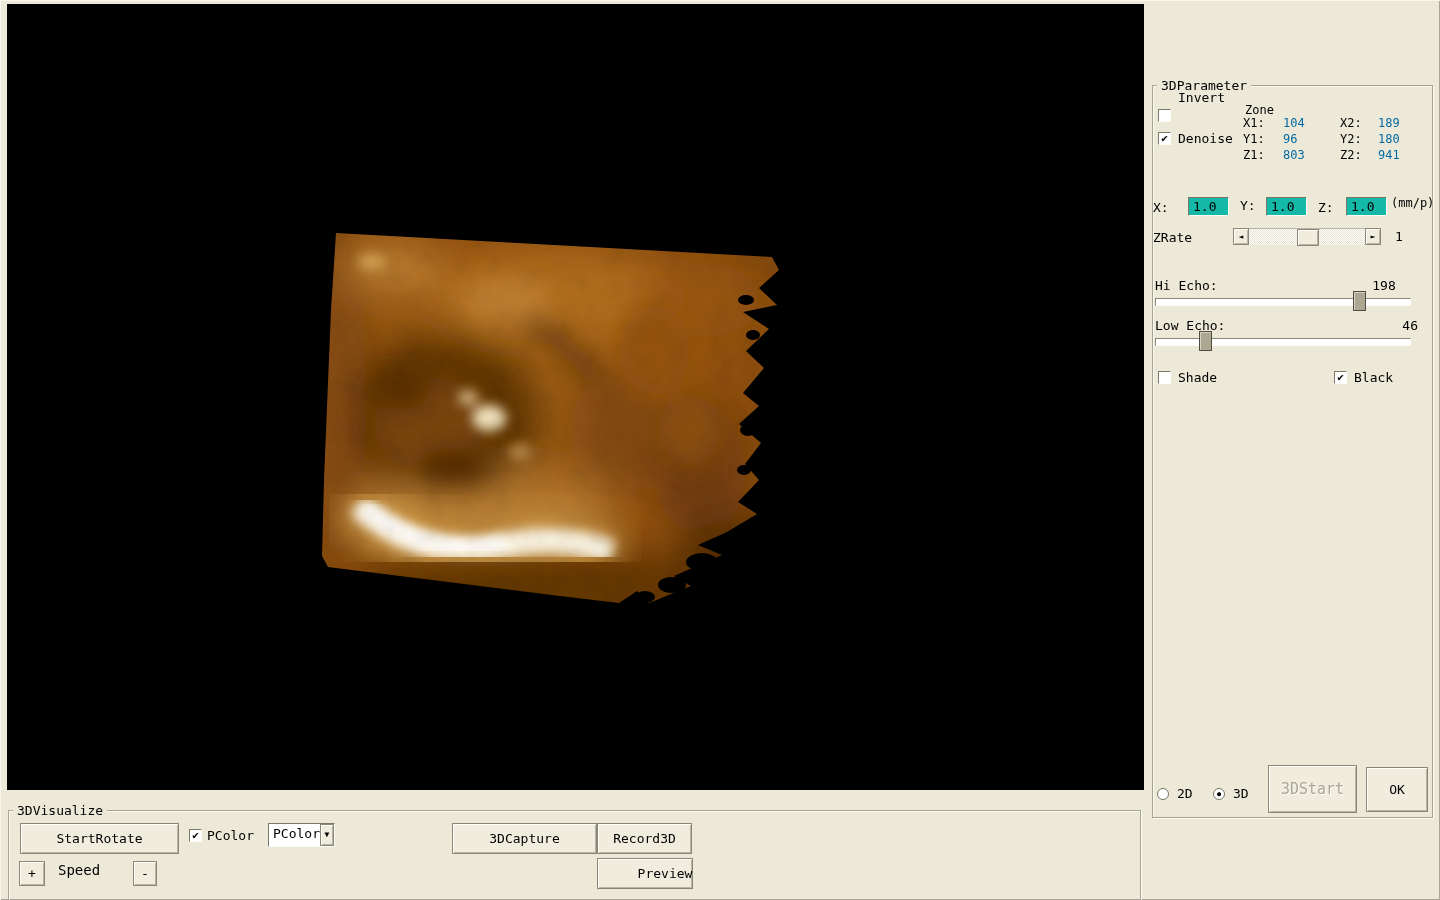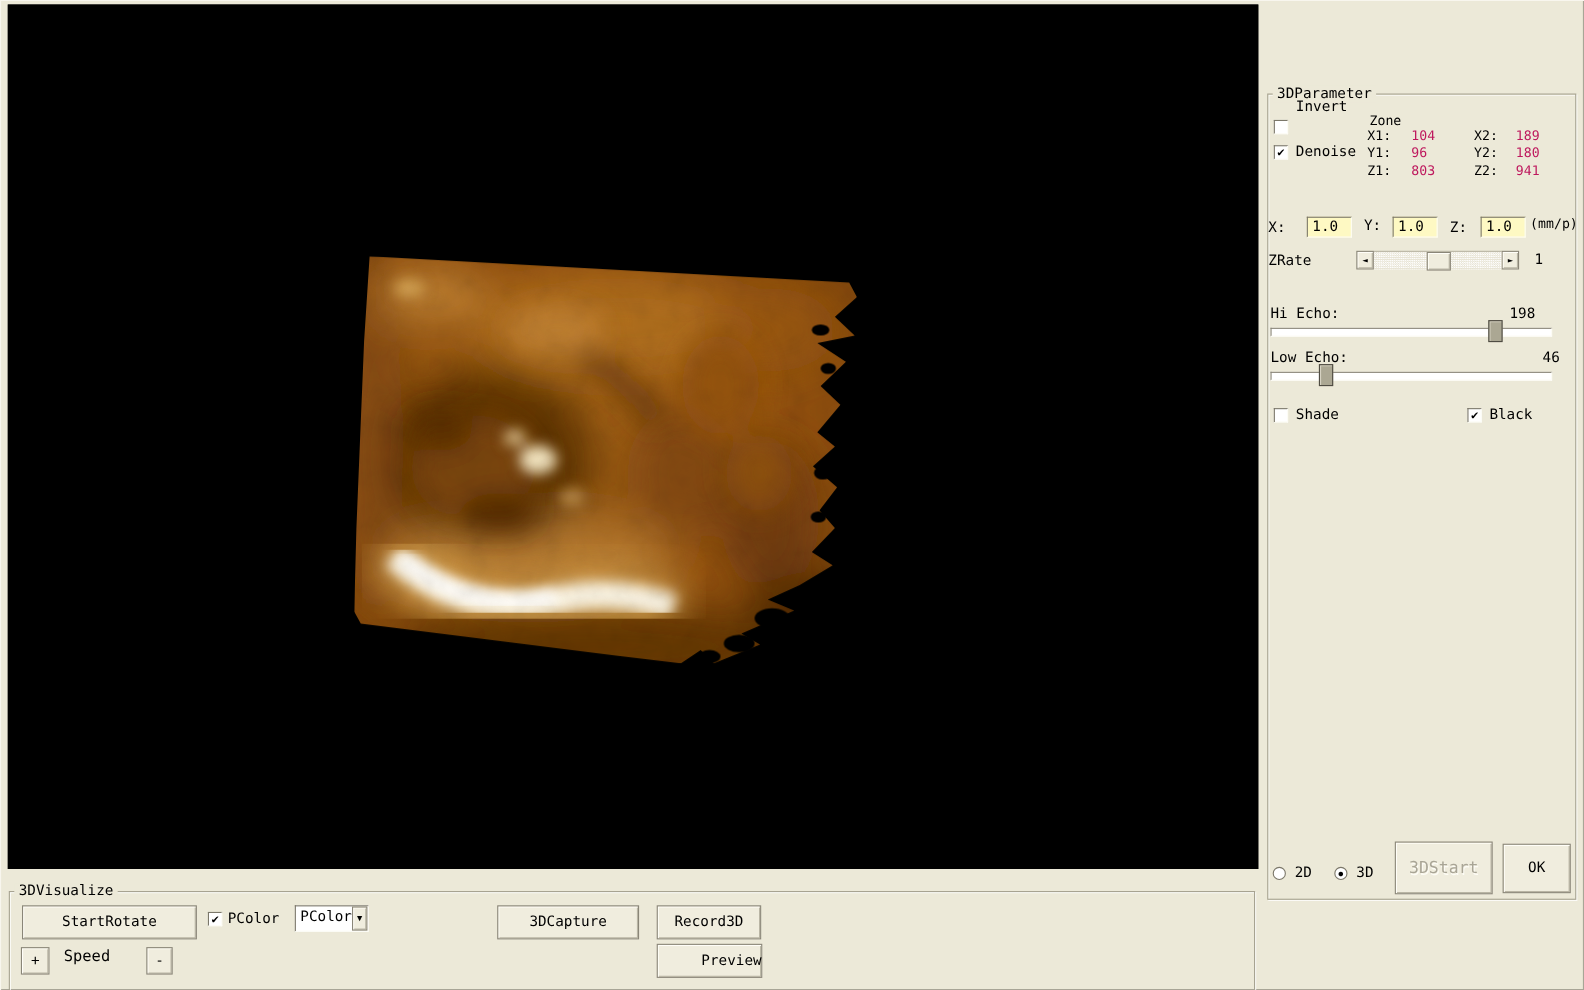--- a/index.html
+++ b/index.html
@@ -52,32 +52,32 @@
   
   .radio {
     width:12px; height:12px; border-radius:50%; background:#fff;
     border:1px solid #7b7769;
     display:flex; align-items:center; justify-content:center;
     font-size:7px; line-height:7px; cursor:pointer;
   }
 
   
   .field {
-    background:#fef9c3;
+    background:#14b8a6;
     border:1px solid; border-color:#7b7769 #fdfcf5 #fdfcf5 #7b7769;
     font-family:inherit; font-size:13px; padding:0 2px 0 4px; color:#000;
   }
   input.field { outline:none; }
 
   
   .zone-grid {
     display:grid; grid-template-columns:40px 57px 38px 42px;
     row-gap:3px; font-size:12px; line-height:13px; white-space:pre;
   }
-  .zv { color:#be185d; }
+  .zv { color:#0369a1; }
 
   
   .scrollbar { display:flex; height:17px; }
   .sb-btn {
     width:16px; height:17px; flex:0 0 16px;
     background:#f0edde; border:1px solid #8a8678;
     box-shadow: inset 1px 1px 0 #fffef8, inset -1px -1px 0 #b9b5a4;
     display:flex; align-items:center; justify-content:center;
     font-size:8px; line-height:8px; cursor:pointer;
   }
@@ -310,19 +310,19 @@
 </div>
 <div class="abs lbl" style="left:207px; top:828px;">PColor</div>
 
 <div class="abs dropdown" style="left:268px; top:823px; width:67px; height:24px;">
   <span class="dd-value">PColor</span>
   <span class="dd-btn">
     <span>▼</span>
   </span>
 </div>
 
-<button class="abs btn" style="left:452px; top:823px; width:129px; height:31px;">3DCapture</button>
+<button class="abs btn" style="left:452px; top:823px; width:145px; height:31px;">3DCapture</button>
 <button class="abs btn" style="left:597px; top:823px; width:95px; height:31px;">Record3D</button>
 <button class="abs btn" style="left:597px; top:858px; width:96px; height:31px;padding-left:40px;">Preview</button>
 
 <button class="abs btn" style="left:19px; top:861px; width:26px; height:25px;">+</button>
 <div class="abs lbl" style="left:58px; top:863px; font-size:14px;text-align:center;">Speed</div>
 <button class="abs btn" style="left:133px; top:861px; width:24px; height:25px;">-</button>
 
 </body></html>

